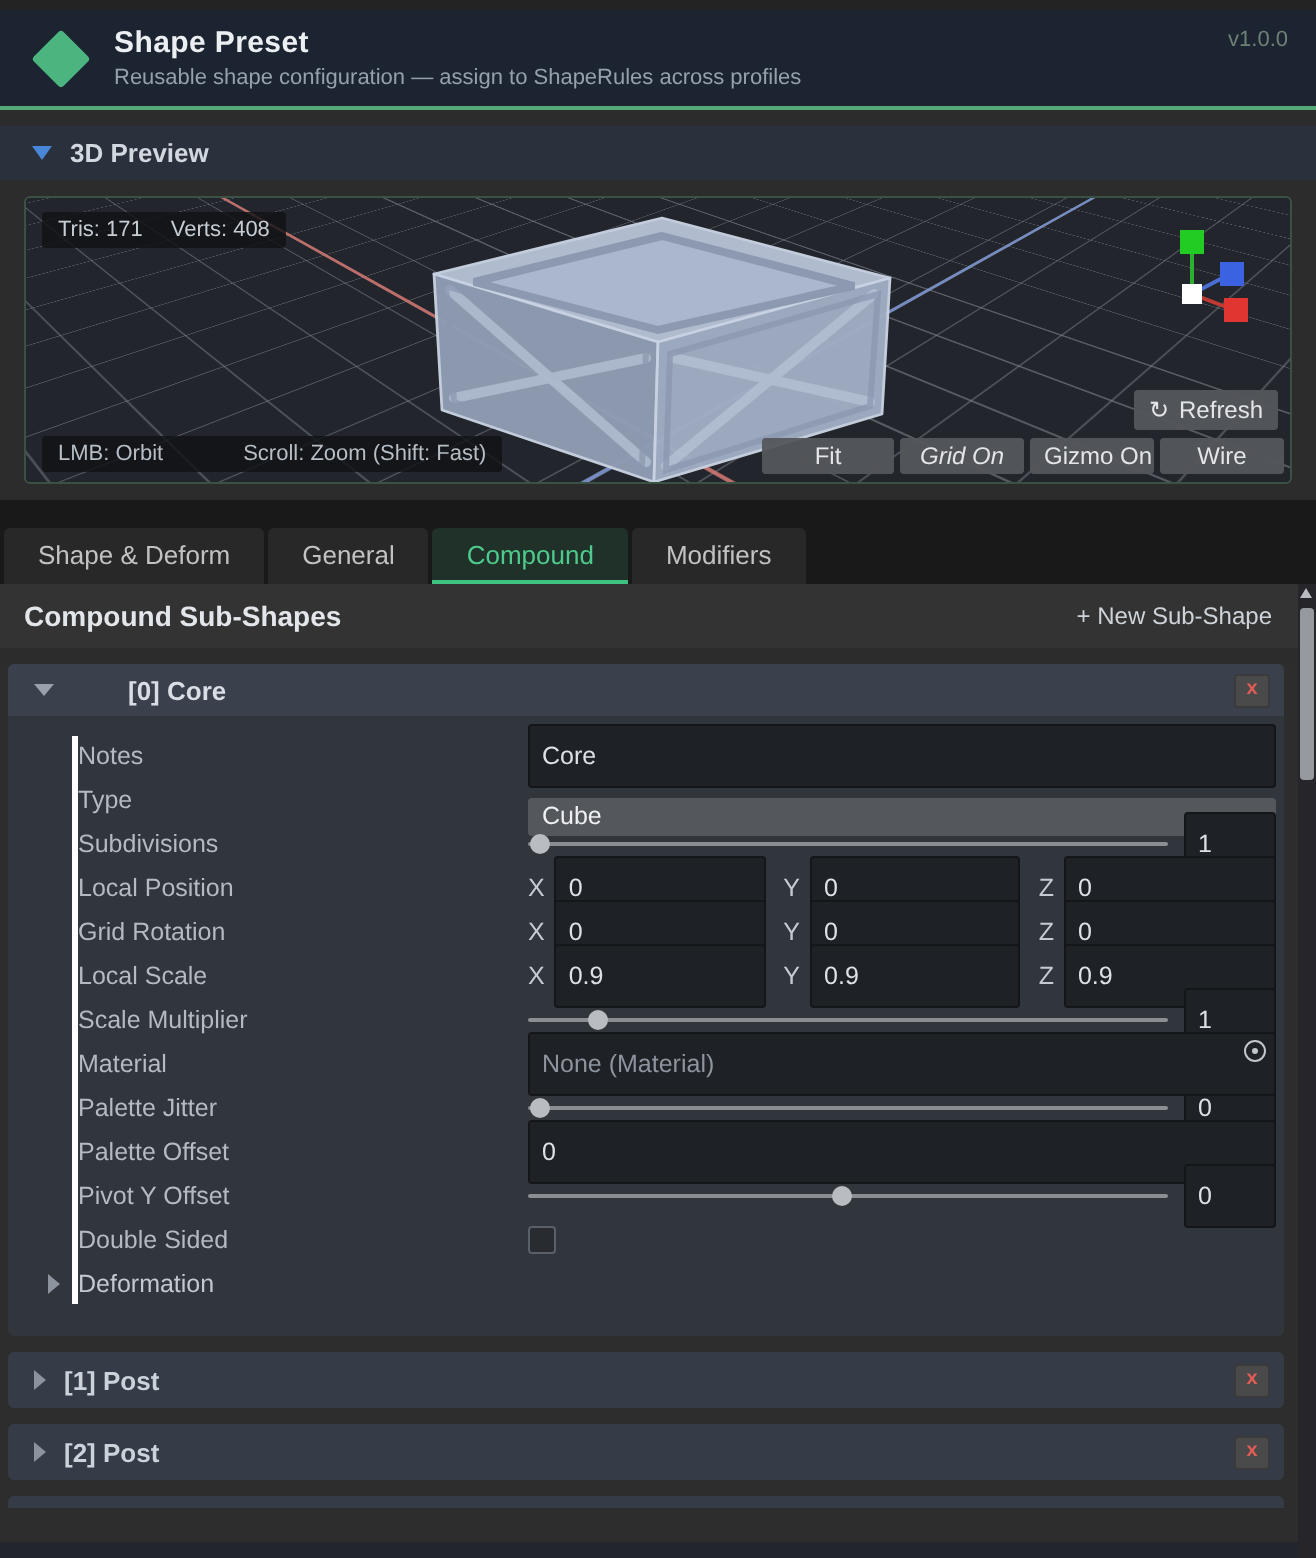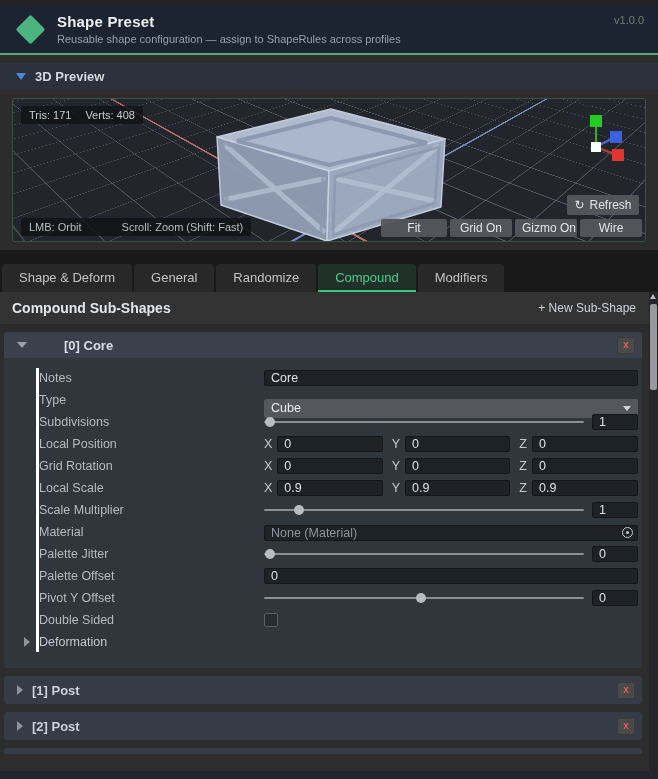--- a/index.html
+++ b/index.html
@@ -55,21 +55,21 @@
   .vp-hint  { bottom:5px; left:8px; color:#b7bec6;gap:40px; }
   .cube-svg { position:absolute; left:200px; top:4px; }
   .gizmo-svg { position:absolute; right:16px; top:8px; }
   .vp-btn {
     background:rgba(84,86,91,.95); color:#e3e5e8; font-size:12px;
     border:none; border-radius:2px; height:18px; display:flex; align-items:center;
     justify-content:center; white-space:nowrap; cursor:pointer; font-family:inherit;
   }
   .vp-refresh { position:absolute; right:6px; bottom:26px; width:72px; height:20px; gap:5px; }
   .vp-btnrow { position:absolute; right:3px; bottom:4px; display:flex; gap:3px; }
-  .w-fit{width:66px;} .w-grid{width:62px;}
+  .w-fit{width:66px;} .w-grid{width:62px;font-style:italic;}
   .w-gizmo{width:62px; justify-content:flex-start; padding-left:7px; overflow:hidden;}
   .w-wire{width:62px;}
 
   
   .tabbar { margin-top:8px; background:#191919; padding:14px 2px 0 2px; display:flex; gap:2px; }
   .tab {
     background:#282828; color:#c2c2c2; font-size:13px; padding:6px 17px 5px 17px;
     border-radius:3px 3px 0 0; border-bottom:2px solid transparent; cursor:pointer; white-space:nowrap;
   }
   .tab.active { background:#20312a; color:#4ecb8c; border-bottom:2px solid #3ec27f; }
@@ -94,21 +94,21 @@
   .x-btn {
     width:18px; height:17px; background:#4a4a4b; border:1px solid #3a3a3a; border-radius:2px;
     color:#e25c55; font-size:10px; font-weight:bold; line-height:14px; text-align:center; cursor:pointer;
   }
   .card-body { padding:10px 4px 14px 0; }
   .rows { margin-left:32px; border-left:3px solid #ffffff; }
   .frow { display:flex; align-items:center; height:20px; margin-bottom:2px; }
   .flabel { width:225px; flex-shrink:0; font-size:12.5px; color:#b4bac2; }
   .fctrl { flex:1; display:flex; align-items:center; min-width:0; }
   .tfield {
-    width:100%; height:16px; background:#1e2126; border:1px solid #141619; border-radius:2px;
+    width:100%; height:32px; background:#1e2126; border:1px solid #141619; border-radius:2px;
     color:#dde1e6; font-size:12.5px; padding:0 6px; font-family:inherit;
   }
   .dropdown {
     width:100%; height:19px; background:#54575c; border-radius:2px; display:flex; align-items:center;
     padding:0 7px; color:#eef0f3; font-size:12.5px; cursor:pointer;margin-top:16px;
   }
   .dd-arrow { margin-left:auto; width:0; height:0; border-left:4px solid transparent; border-right:4px solid transparent; border-top:5px solid #d0d3d7; }
   .slider { flex:1; position:relative; height:18px; margin-right:8px; }
   .slider-track { position:absolute; left:0; right:0; top:8px; height:2px; background:#8b8e93; border-radius:1px; }
   .slider-handle { position:absolute; top:4px; width:10px; height:10px; border-radius:50%; background:#b9bcc0; }
@@ -213,21 +213,20 @@
     <button class="vp-btn w-fit">Fit</button>
     <button class="vp-btn w-grid">Grid On</button>
     <button class="vp-btn w-gizmo">Gizmo On</button>
     <button class="vp-btn w-wire">Wire</button>
   </div>
 </div>
 
 <div class="tabbar">
   <div class="tab">Shape &amp; Deform</div>
   <div class="tab">General</div>
-  <div class="tab">Randomize</div>
   <div class="tab active">Compound</div>
   <div class="tab">Modifiers</div>
 </div>
 
 <div class="subshape-header">
   <span class="subshape-title">Compound Sub-Shapes</span>
   <button class="new-subshape">+ New Sub-Shape</button>
 </div>
 
 <div class="content">

